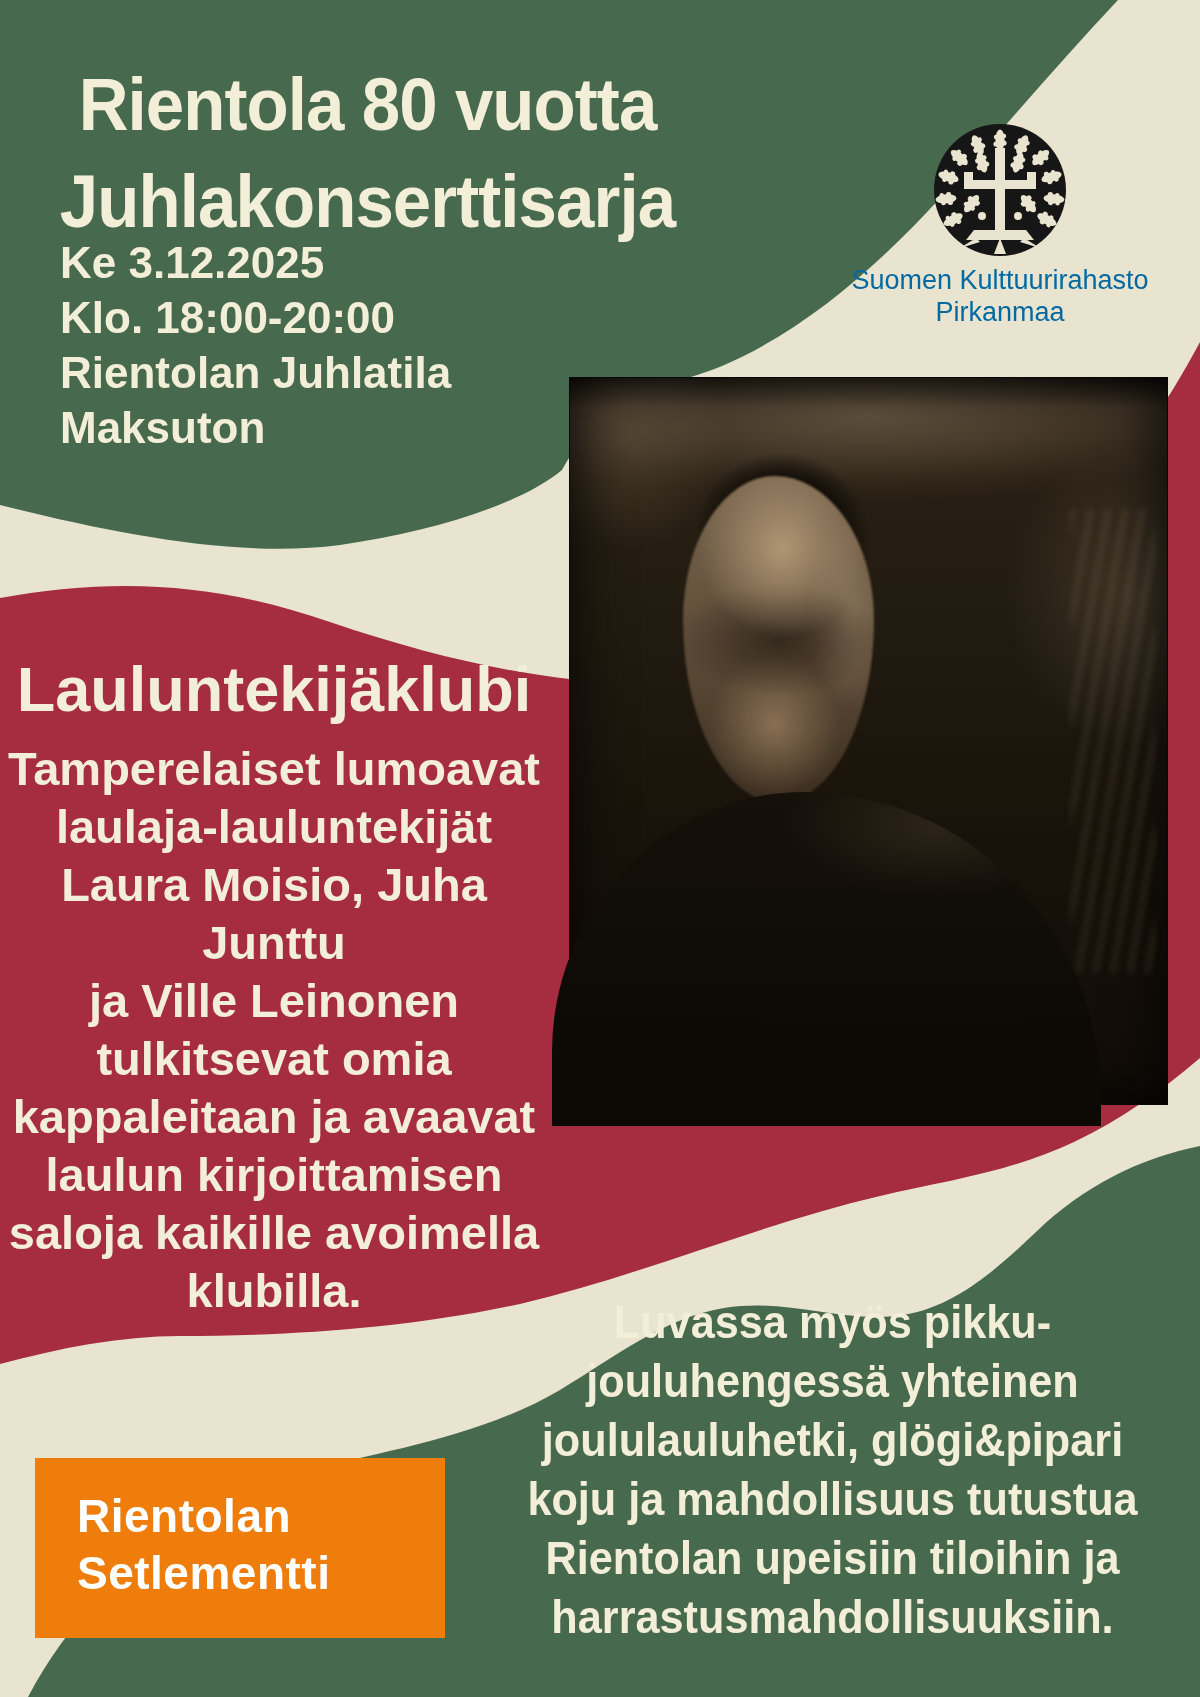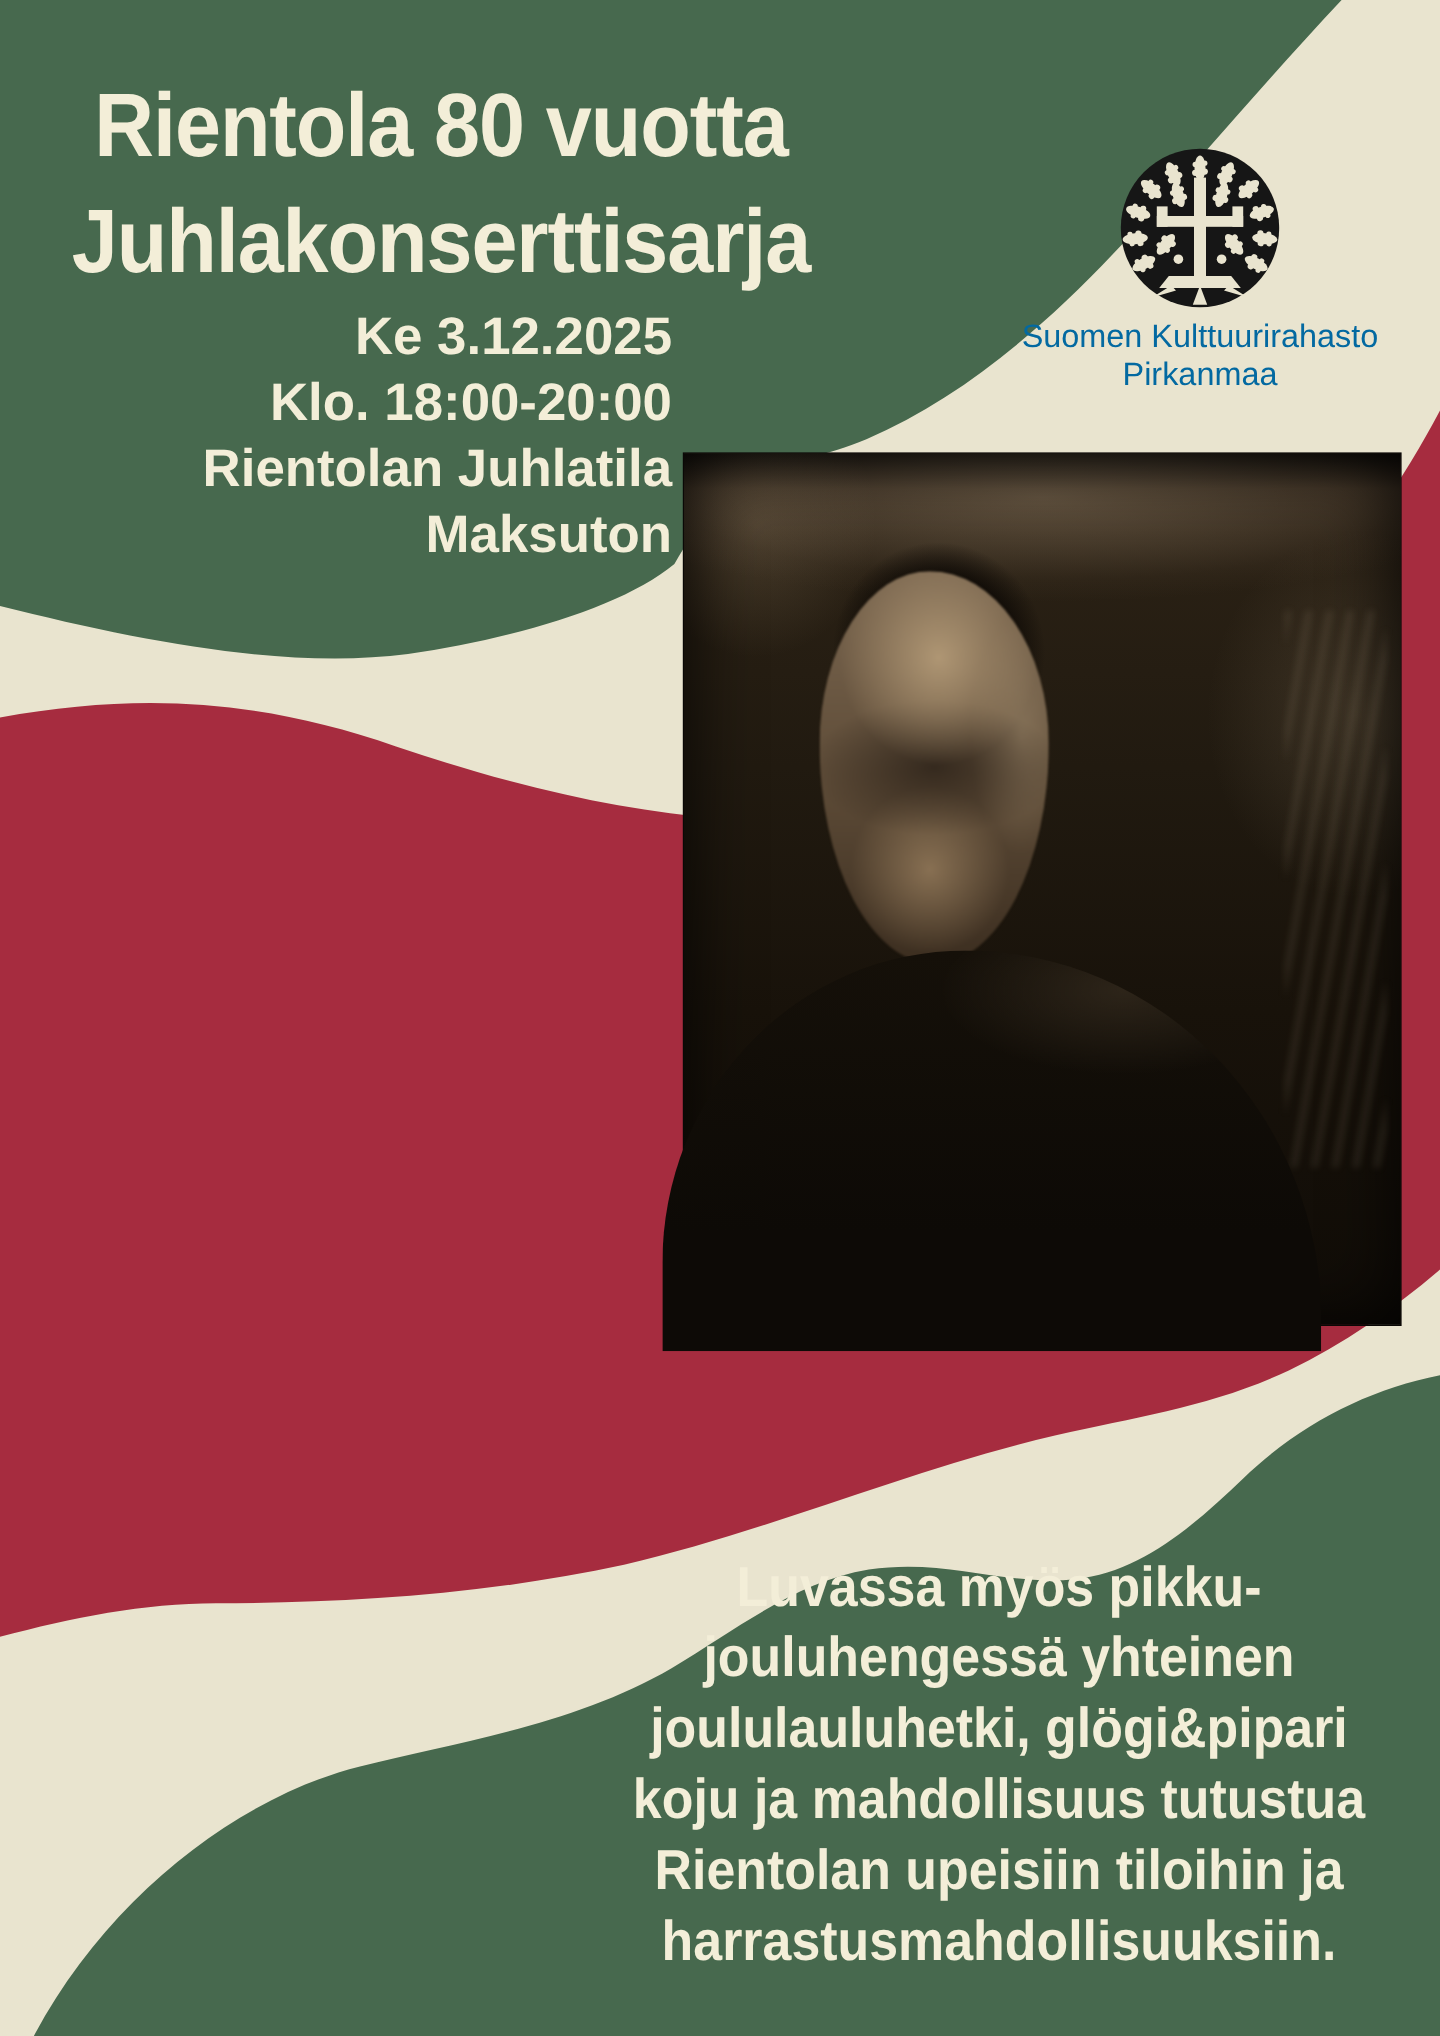--- a/index.html
+++ b/index.html
@@ -14,22 +14,22 @@
 
   .title{
     position:absolute;left:0;top:56px;width:735px;
     text-align:center;
     color:var(--text-cream,#F3EED8);
     font-size:75px;font-weight:bold;letter-spacing:-1px;line-height:97px;
     transform:scaleX(0.92);transform-origin:50% 0;
     white-space:pre-line;
   }
   .event{
-    position:absolute;left:60px;top:253px;width:500px;
-    text-align:right;color:var(--text-cream,#F3EED8);
+    position:absolute;left:60px;top:235px;width:500px;
+    text-align:left;color:var(--text-cream,#F3EED8);
     font-size:44px;font-weight:bold;line-height:55px;
     white-space:pre-line;
   }
   .logo-block{position:absolute;left:800px;top:120px;width:400px;}
   .logo-mark{display:block;margin:0 auto;width:140px;height:152px;}
   .logo-text{
     margin-top:-8px;text-align:center;color:#0369a1;
     font-size:27px;font-weight:400;line-height:32px;white-space:pre-line;
     letter-spacing:0px;
   }
@@ -185,22 +185,36 @@
 Pirkanmaa</div>
   </div>
 
   <div class="photo">
     <div class="streaks"></div>
     <div class="hair"></div>
     <div class="face"></div>
     <div class="sweater"></div>
   </div>
 
+  <div class="club">
+    <h2 class="club-heading">Lauluntekijäklubi</h2>
+    <div class="club-body">Tamperelaiset lumoavat
+laulaja-lauluntekijät
+Laura Moisio, Juha Junttu
+ja Ville Leinonen
+tulkitsevat omia
+kappaleitaan ja avaavat
+laulun kirjoittamisen
+saloja kaikille avoimella
+klubilla.</div>
+  </div>
 
   <div class="extra">Luvassa myös pikku-
 jouluhengessä yhteinen
 joululauluhetki, glögi&amp;pipari
 koju ja mahdollisuus tutustua
 Rientolan upeisiin tiloihin ja
 harrastusmahdollisuuksiin.</div>
 
+  <div class="orange-box">Rientolan
+Setlementti</div>
 
 </div>
 
 </body></html>

